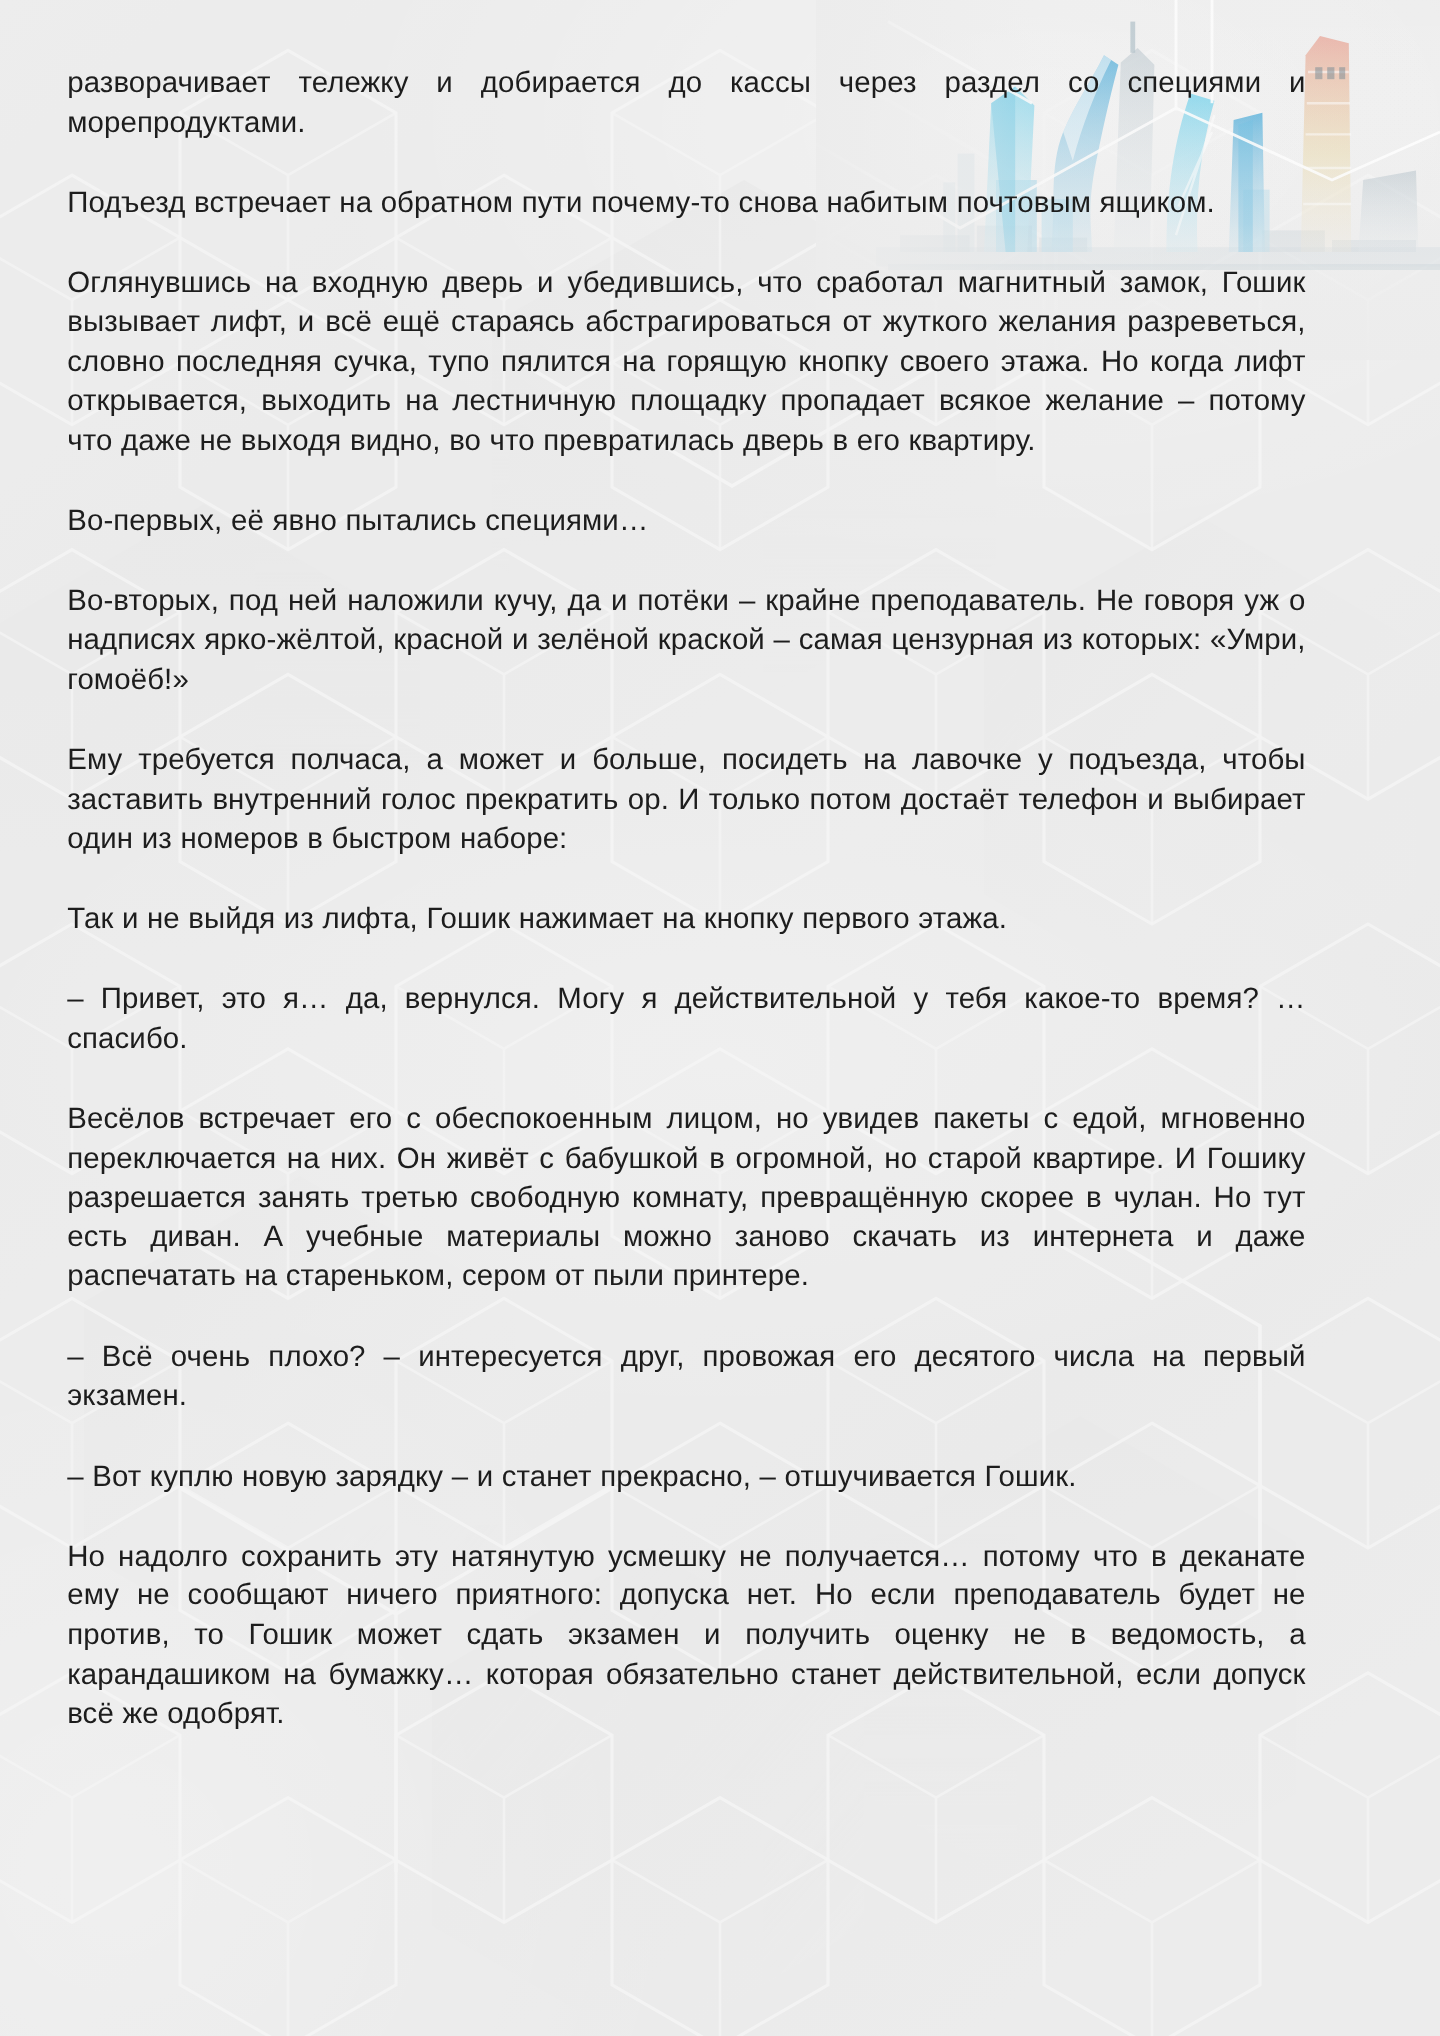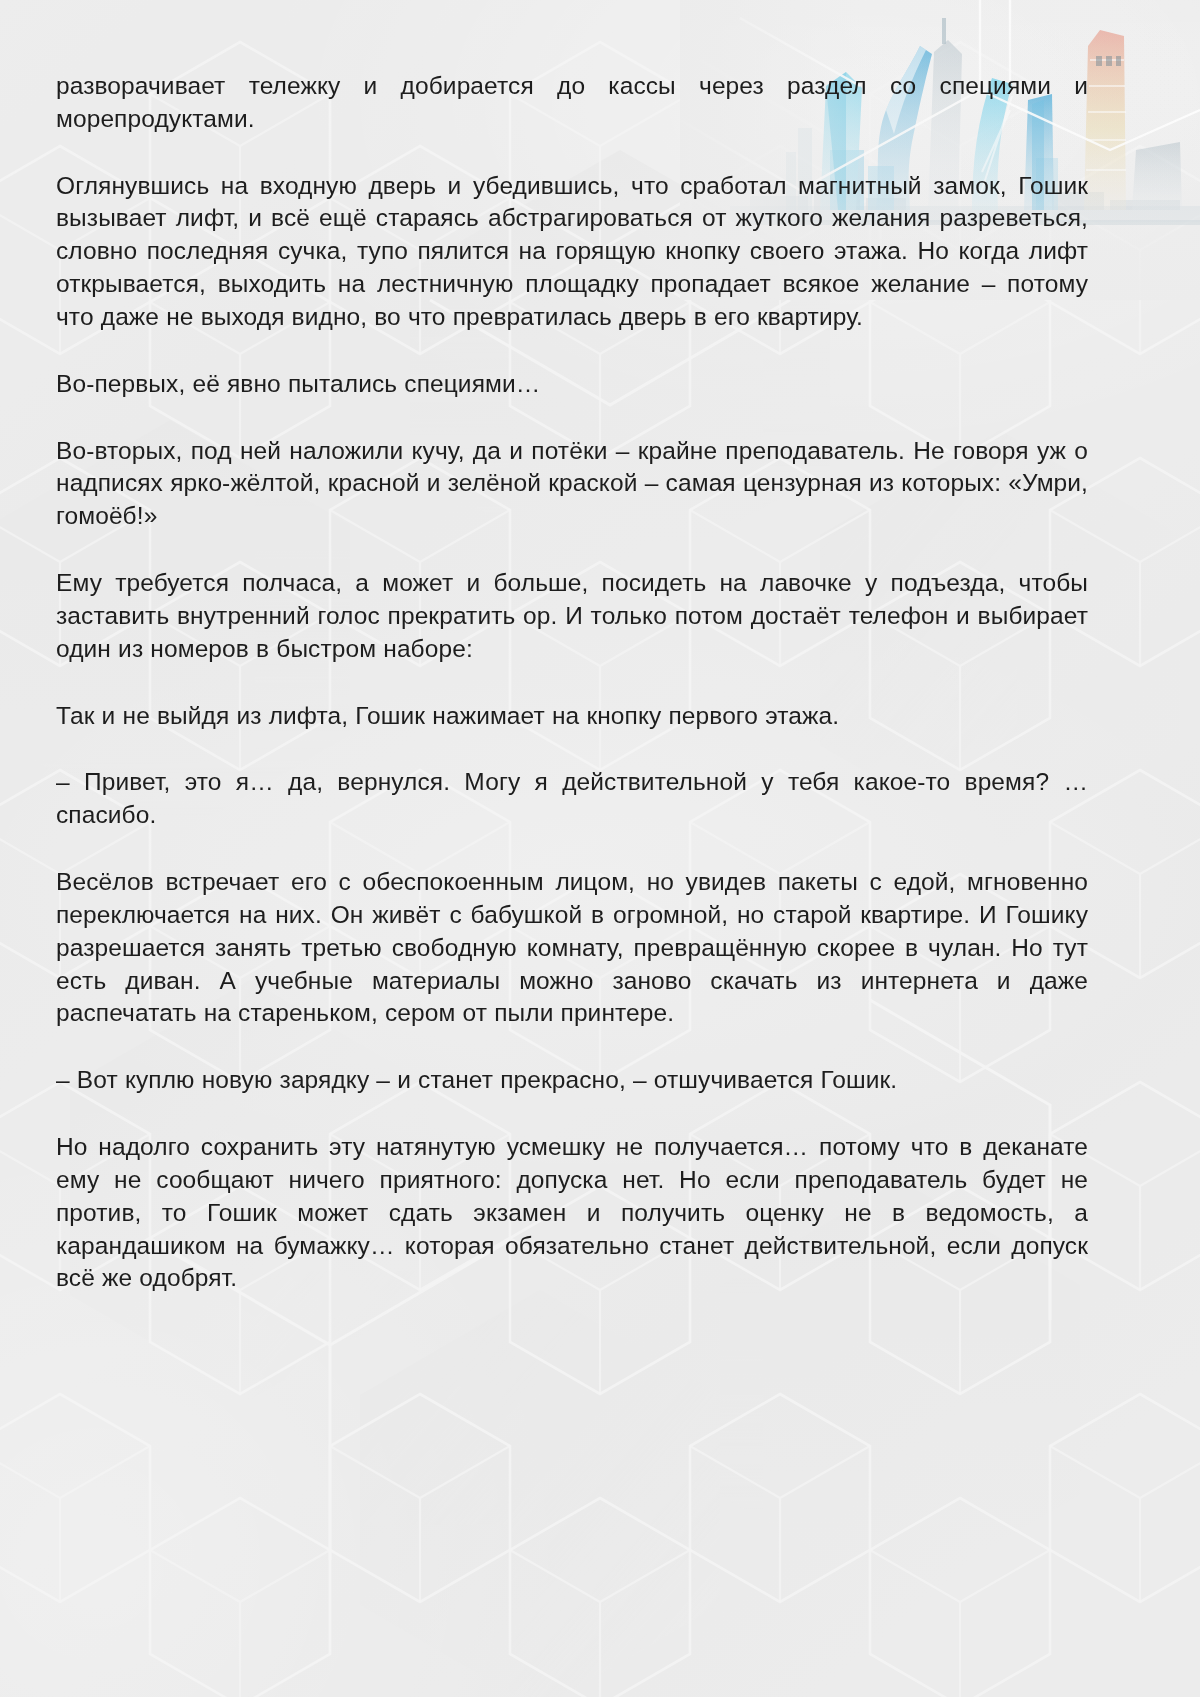--- a/index.html
+++ b/index.html
@@ -53,21 +53,21 @@
     width: 520px;
     height: 300px;
     pointer-events: none;
   }
   .skyline svg { display:block; width: 520px; height: 300px; }
 
   
   #text-column {
     position: absolute;
     left: 56px;
-    top: 70px;
+    top: 54px;
     width: 1032px;
   }
   p.para {
     margin: 0 0 34px 0;
     font-size: 24.5px;
     line-height: 1.34;
     color: #1d1d1d;
     text-align: justify;
     text-justify: inter-word;
     letter-spacing: 0.1px;
@@ -274,24 +274,26 @@
         <path d="M 330,0 L 330,86"></path>
       </g>
 
       <rect x="0" y="0" width="520" height="300" fill="url(#fadeOut)"></rect>
       <rect x="0" y="0" width="520" height="300" fill="url(#fadeLeft)"></rect>
     </svg>
   </div>
 
   <div id="text-column">
     <p class="para">разворачивает тележку и добирается до кассы через раздел со специями и морепродуктами.</p>
+    <p class="para nojust">Подъезд встречает на обратном пути почему-то снова набитым почтовым ящиком.</p>
     <p class="para">Оглянувшись на входную дверь и убедившись, что сработал магнитный замок, Гошик вызывает лифт, и всё ещё стараясь абстрагироваться от жуткого желания разреветься, словно последняя сучка, тупо пялится на горящую кнопку своего этажа. Но когда лифт открывается, выходить на лестничную площадку пропадает всякое желание – потому что даже не выходя видно, во что превратилась дверь в его квартиру.</p>
     <p class="para nojust">Во-первых, её явно пытались специями…</p>
     <p class="para">Во-вторых, под ней наложили кучу, да и потёки – крайне преподаватель. Не говоря уж о надписях ярко-жёлтой, красной и зелёной краской – самая цензурная из которых: «Умри, гомоёб!»</p>
     <p class="para">Ему требуется полчаса, а может и больше, посидеть на лавочке у подъезда, чтобы заставить внутренний голос прекратить ор. И только потом достаёт телефон и выбирает один из номеров в быстром наборе:</p>
     <p class="para nojust">Так и не выйдя из лифта, Гошик нажимает на кнопку первого этажа.</p>
     <p class="para">– Привет, это я… да, вернулся. Могу я действительной у тебя какое-то время? …спасибо.</p>
     <p class="para">Весёлов встречает его с обеспокоенным лицом, но увидев пакеты с едой, мгновенно переключается на них. Он живёт с бабушкой в огромной, но старой квартире. И Гошику разрешается занять третью свободную комнату, превращённую скорее в чулан. Но тут есть диван. А учебные материалы можно заново скачать из интернета и даже распечатать на стареньком, сером от пыли принтере.</p>
+    <p class="para">– Всё очень плохо? – интересуется друг, провожая его десятого числа на первый экзамен.</p>
     <p class="para nojust">– Вот куплю новую зарядку – и станет прекрасно, – отшучивается Гошик.</p>
     <p class="para">Но надолго сохранить эту натянутую усмешку не получается… потому что в деканате ему не сообщают ничего приятного: допуска нет. Но если преподаватель будет не против, то Гошик может сдать экзамен и получить оценку не в ведомость, а карандашиком на бумажку… которая обязательно станет действительной, если допуск всё же одобрят.</p>
   </div>
 
 </div>
 
 </body></html>

